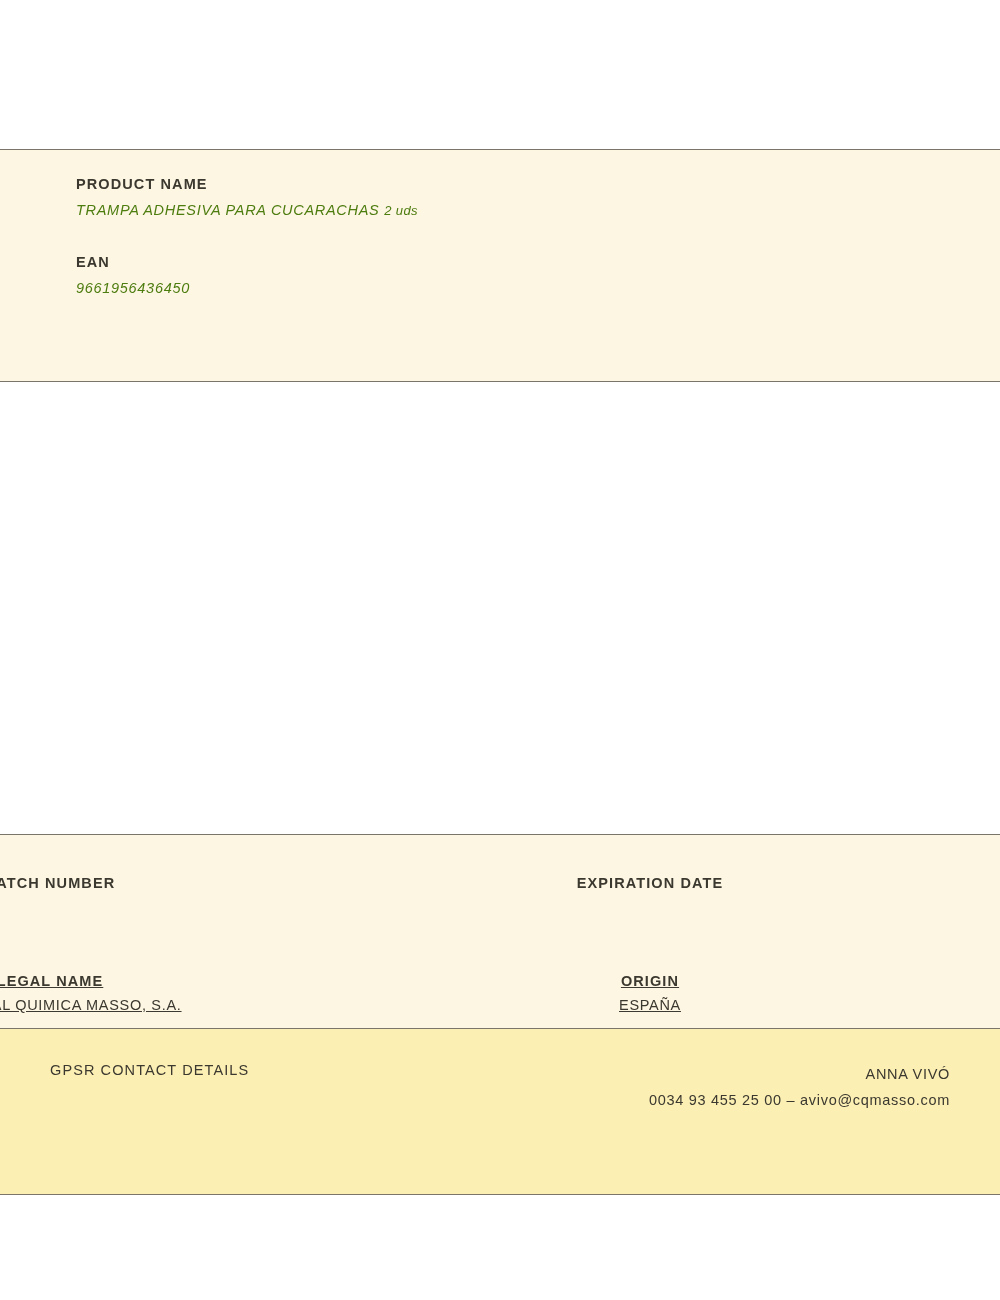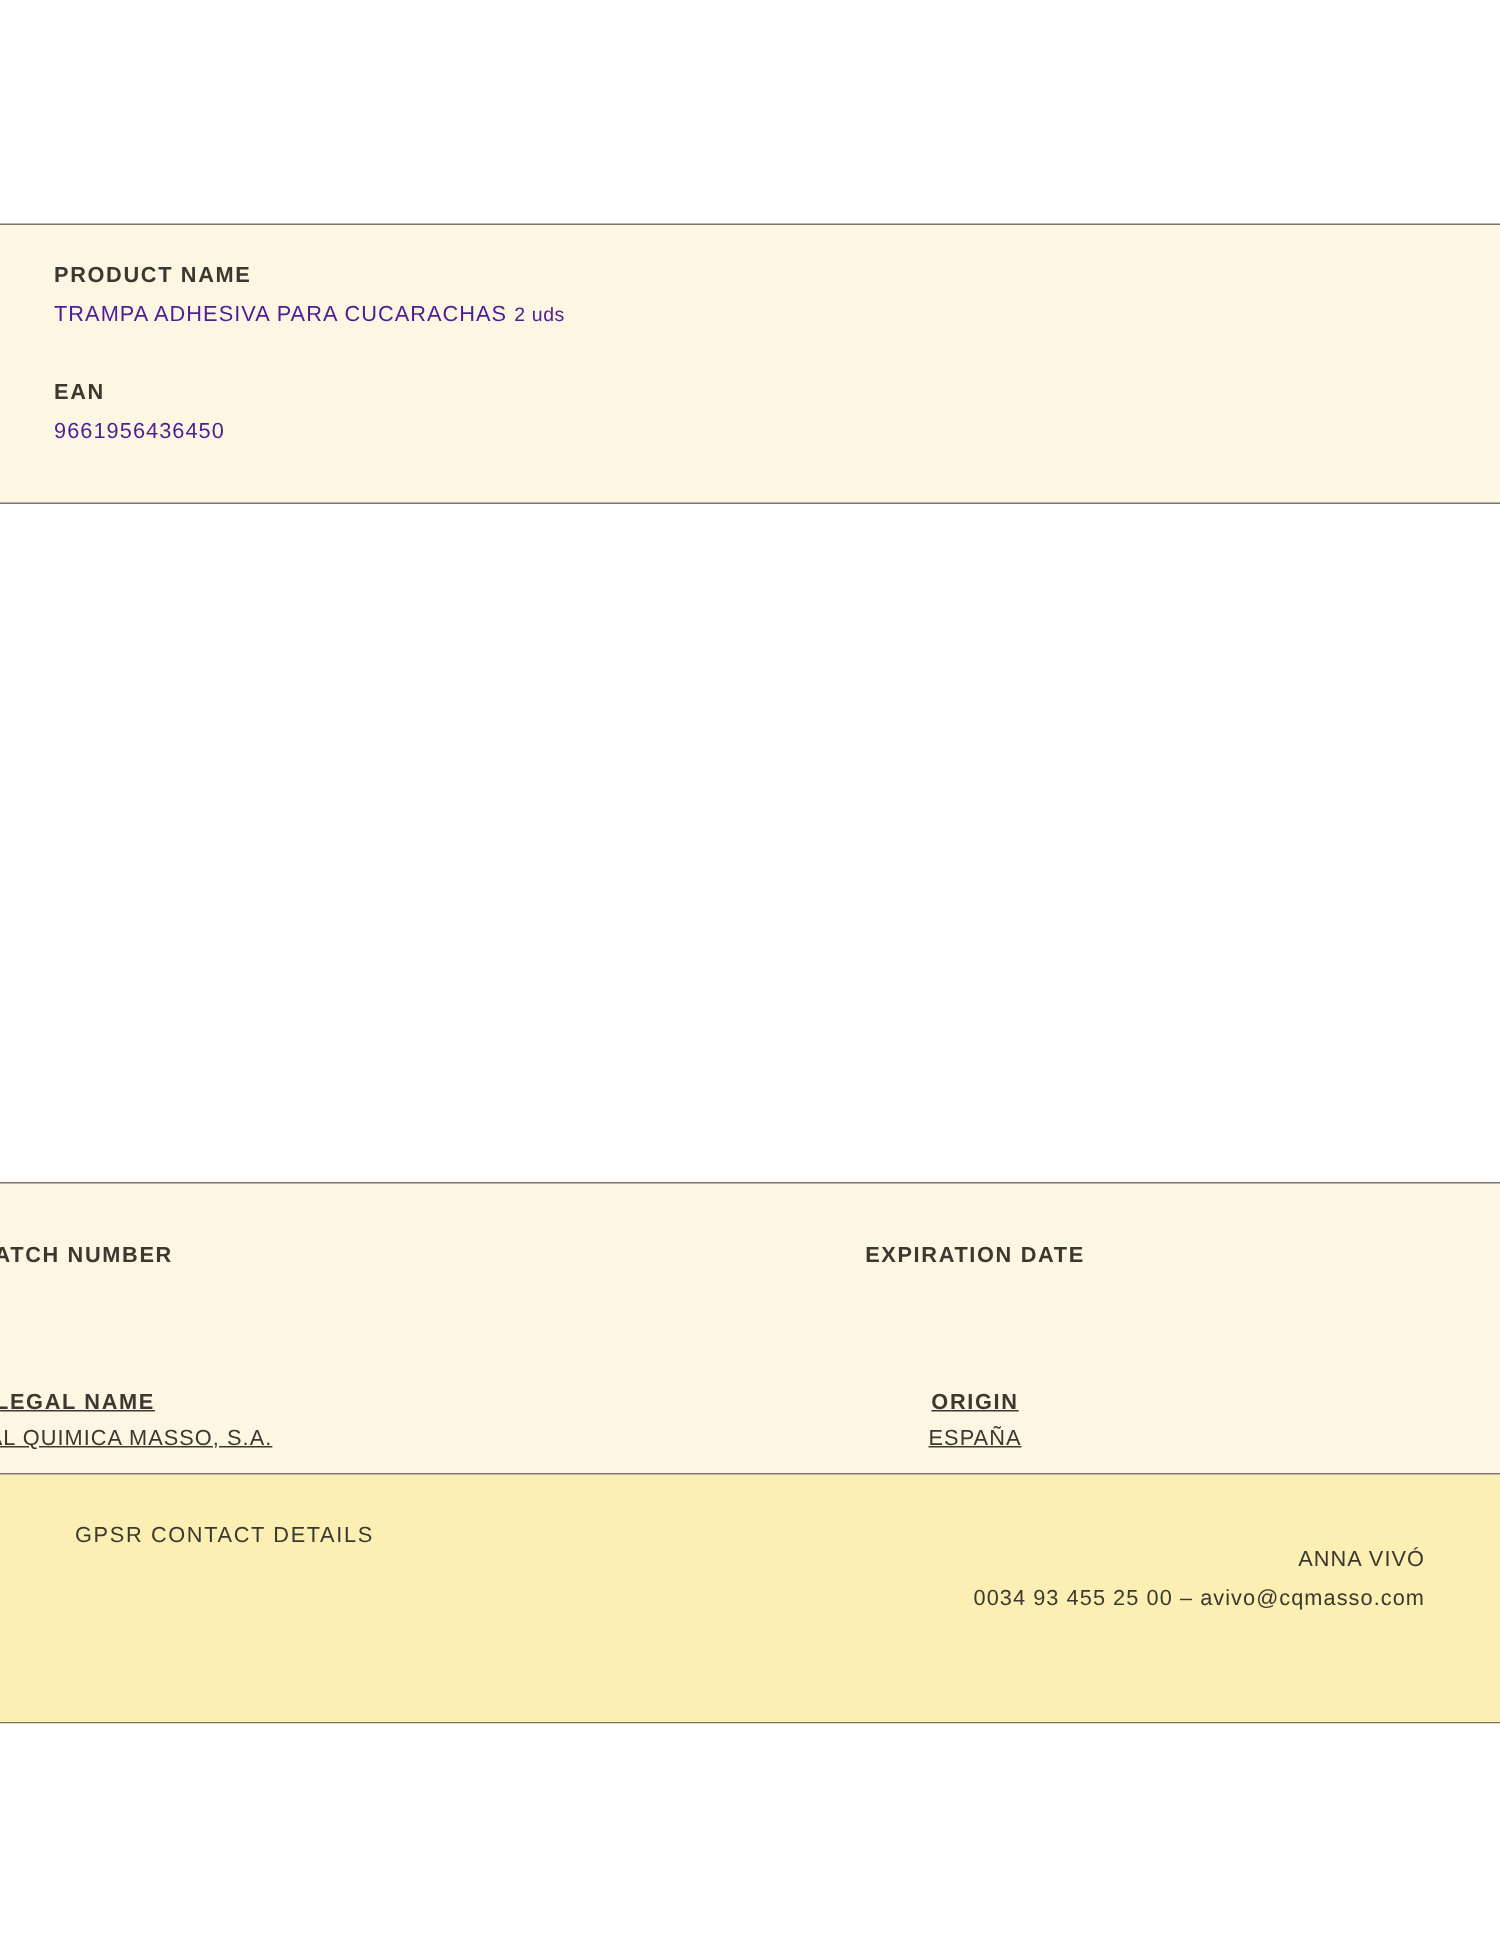--- a/index.html
+++ b/index.html
@@ -27,37 +27,38 @@
   .top-gap {
     height: 149px;
     background: #ffffff;
   }
 
   
   .band-product {
     background: #fdf6e3;
     border-top: 1px solid #7a7469;
     border-bottom: 1px solid #7a7469;
-    padding: 26px 50px 28px 36px;
-    box-sizing: border-box;
-    height: 187px;
+    padding: 26px 50px 28px 76px;
+    box-sizing: border-box;
+    height: 233px;
   }
   .field-label {
     font-size: 14.5px;
     font-weight: bold;
     letter-spacing: 1.1px;
     color: #3b382f;
     margin: 0 0 10px 0;
   }
   .field-value {
     font-size: 14.5px;
     letter-spacing: 0.7px;
-    color: #4c1d95;
+    color: #4d7c0f;
     margin: 0;
     font-weight: normal;
+    font-style: italic;
   }
   .field-value .small {
     font-size: 13px;
     letter-spacing: 0.4px;
   }
   .block-ean {
     margin-top: 36px;
   }
 
   
@@ -129,21 +130,20 @@
     color: #3b382f;
     white-space: nowrap;
     padding-top: 1px;
   }
   .gpsr-lines {
     text-align: right;
     font-size: 14.5px;
     letter-spacing: 0.7px;
     color: #3b382f;
     line-height: 26px;
-    margin-top: 12px;
   }
   .gpsr-lines div { white-space: nowrap; }
 
   
   .band-bottom {
     background: #ffffff;
     height: 151px;
   }
 </style>
 </head>

